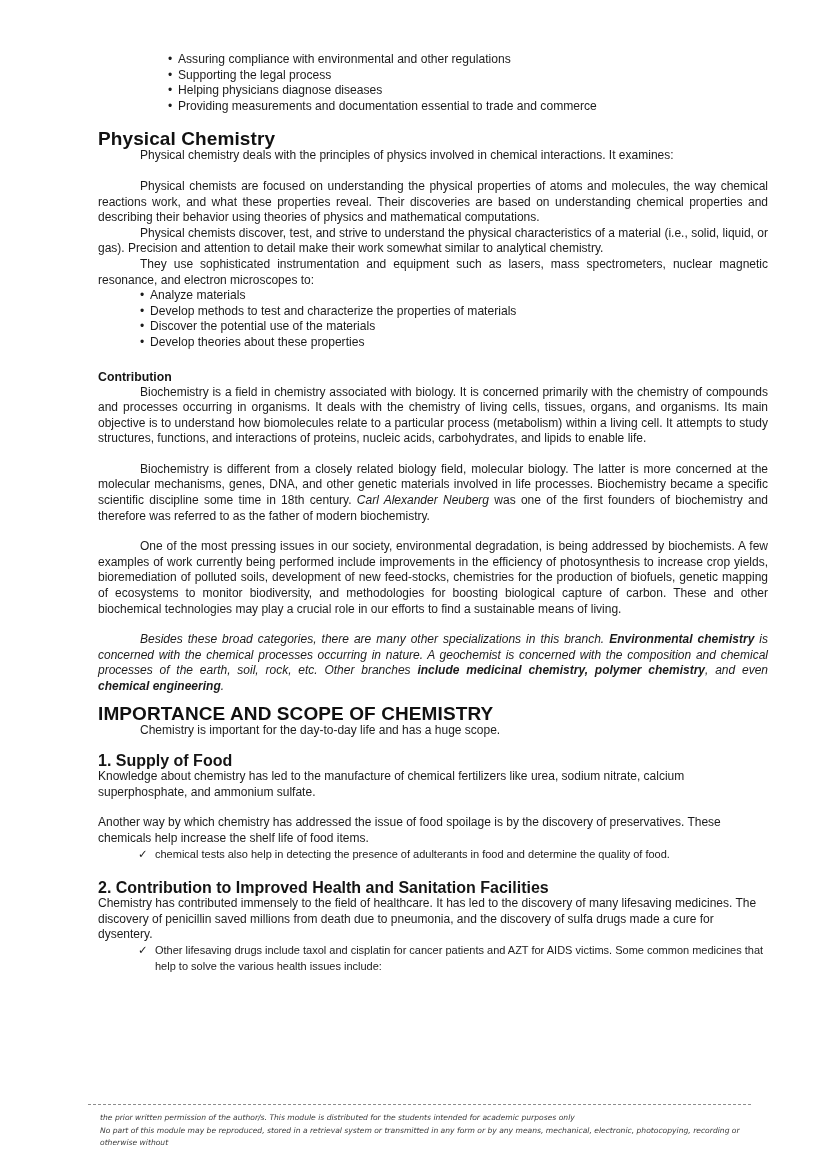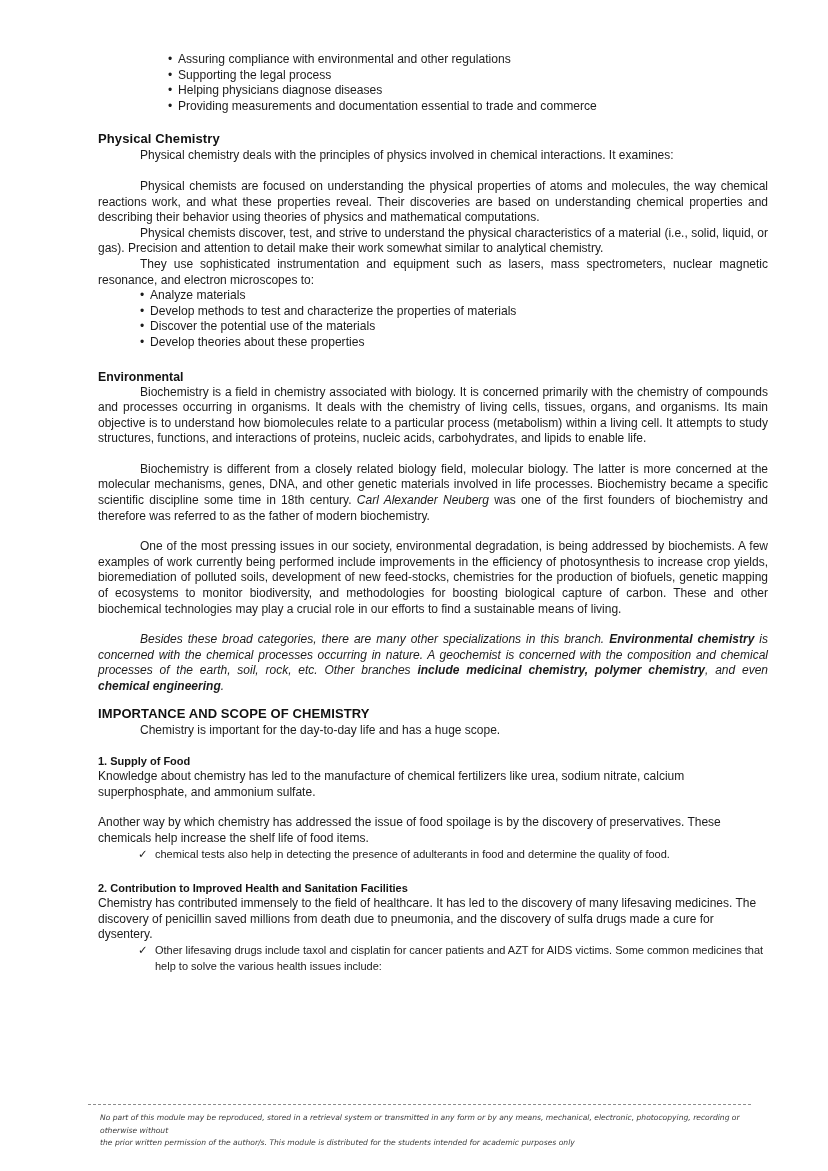--- a/index.html
+++ b/index.html
@@ -93,28 +93,28 @@
     top: 0;
     font-size: 11.4px;
   }
   .h-sub {
     font-size: 12.3px;
     font-weight: bold;
     line-height: 16px;
     color: #141414;
   }
   .h-major {
-    font-size: 13px;
+    font-size: 19px;
     font-weight: bold;
     line-height: 19px;
     letter-spacing: 0.1px;
     color: #111111;
   }
   .h-num {
-    font-size: 11px;
+    font-size: 16px;
     font-weight: bold;
     line-height: 16px;
     color: #141414;
   }
   .gap-sm { height: 9px; }
   .gap-md { height: 15px; }
   .gap-lg { height: 18px; }
   .ital { font-style: italic; }
   .bi { font-style: italic; font-weight: bold; }
   .para-italic {
@@ -169,21 +169,21 @@
     <p class="body-text indent just">They use sophisticated instrumentation and equipment such as lasers, mass spectrometers, nuclear magnetic resonance, and electron microscopes to:</p>
     <ul class="bullets lvl-sub">
       <li>Analyze materials</li>
       <li>Develop methods to test and characterize the properties of materials</li>
       <li>Discover the potential use of the materials</li>
       <li>Develop theories about these properties</li>
     </ul>
 
     <div class="gap-lg"></div>
 
-    <h2 class="h-sub">Environmental</h2>
+    <h2 class="h-sub">Contribution</h2>
     <p class="body-text indent just">Biochemistry is a field in chemistry associated with biology. It is concerned primarily with the chemistry of compounds and processes occurring in organisms. It deals with the chemistry of living cells, tissues, organs, and organisms. Its main objective is to understand how biomolecules relate to a particular process (metabolism) within a living cell. It attempts to study structures, functions, and interactions of proteins, nucleic acids, carbohydrates, and lipids to enable life.</p>
 
     <div class="gap-md"></div>
 
     <p class="body-text indent just"><span>Biochemistry is different from a closely related biology field, molecular biology. The latter is more concerned at the molecular mechanisms, genes, DNA, and other genetic materials involved in life processes. Biochemistry became a specific scientific discipline some time in 18th century. </span><span class="ital">Carl Alexander Neuberg</span><span> was one of the first founders of biochemistry and therefore was referred to as the father of modern biochemistry.</span></p>
 
     <div class="gap-md"></div>
 
     <p class="body-text indent just">One of the most pressing issues in our society, environmental degradation, is being addressed by biochemists. A few examples of work currently being performed include improvements in the efficiency of photosynthesis to increase crop yields, bioremediation of polluted soils, development of new feed-stocks, chemistries for the production of biofuels, genetic mapping of ecosystems to monitor biodiversity, and methodologies for boosting biological capture of carbon. These and other biochemical technologies may play a crucial role in our efforts to find a sustainable means of living.</p>
 
@@ -214,17 +214,17 @@
     <p class="body-text left">Chemistry has contributed immensely to the field of healthcare. It has led to the discovery of many lifesaving medicines. The discovery of penicillin saved millions from death due to pneumonia, and the discovery of sulfa drugs made a cure for dysentery.</p>
     <ul class="checks">
       <li>Other lifesaving drugs include taxol and cisplatin for cancer patients and AZT for AIDS victims. Some common medicines that help to solve the various health issues include:</li>
     </ul>
 
   </div>
 
   <div class="footer">
     <div class="footer-rule"></div>
     <div class="footer-text">
+      <div>the prior written permission of the author/s.  This module is distributed for the students intended for academic purposes only</div>
       <div>No part of this module may be reproduced, stored in a retrieval system or transmitted in any form or by any means, mechanical, electronic, photocopying, recording or otherwise without</div>
-      <div>the prior written permission of the author/s.  This module is distributed for the students intended for academic purposes only</div>
     </div>
   </div>
 </div>
 
 </body></html>

